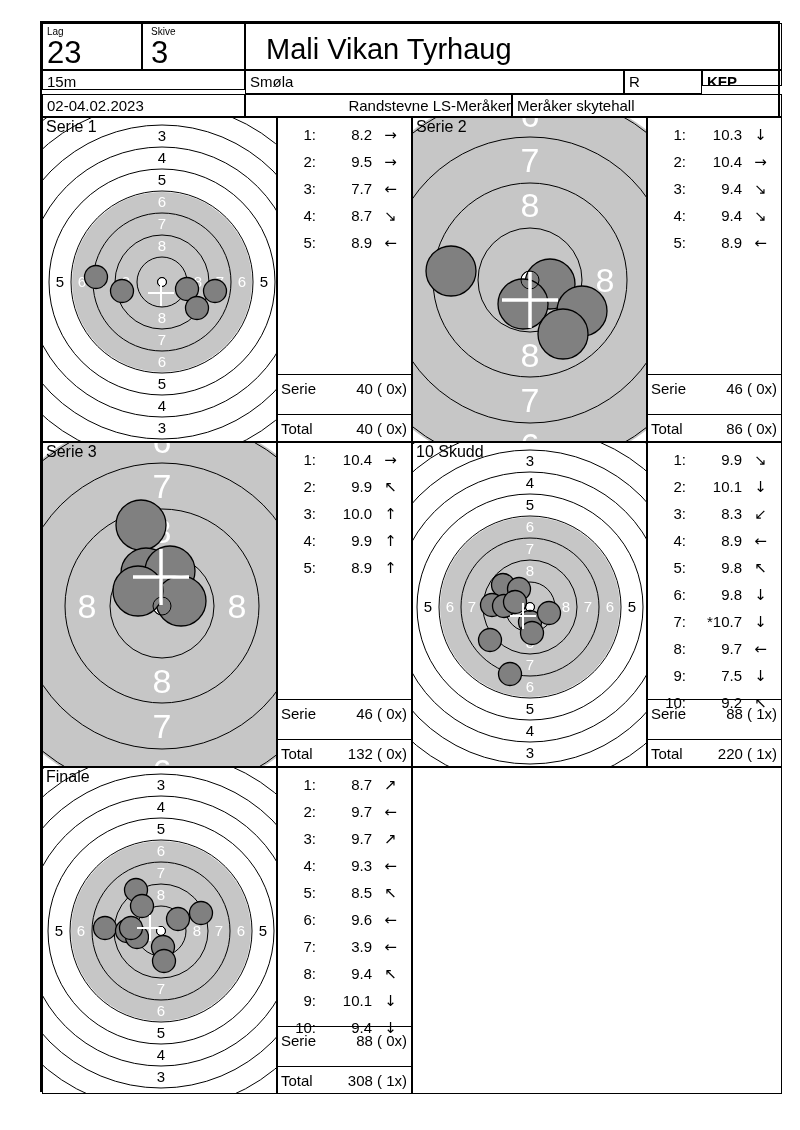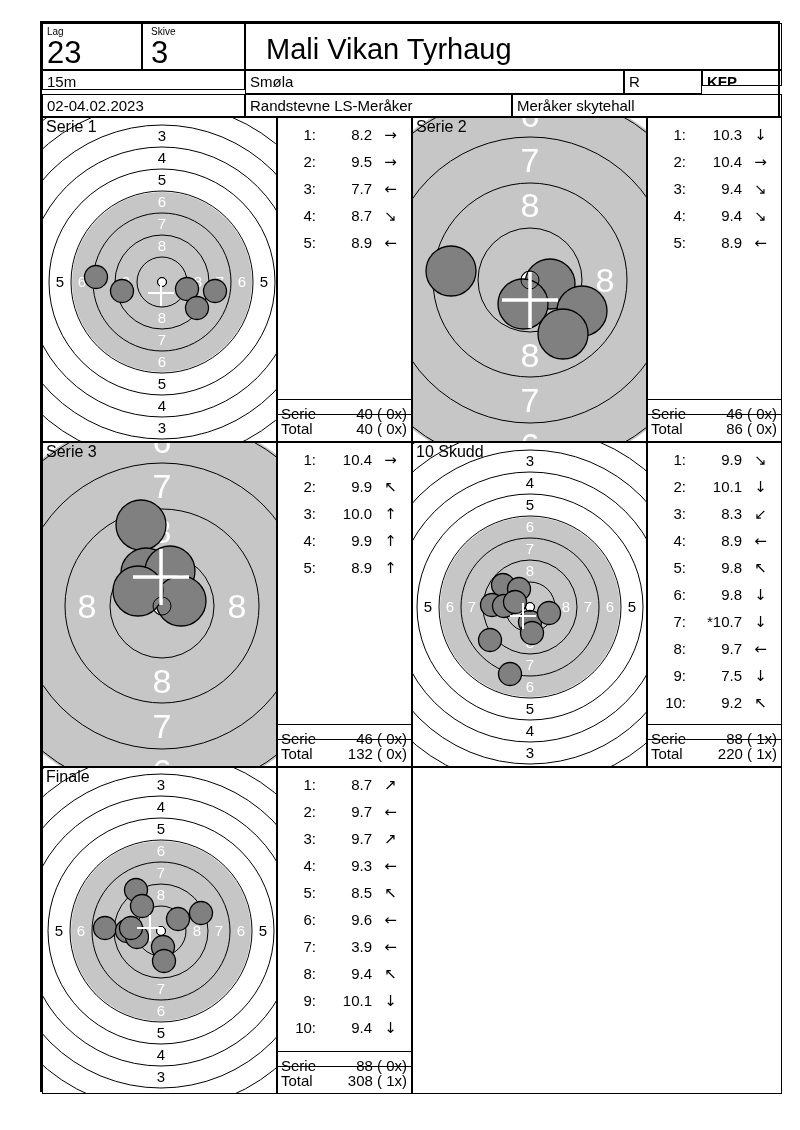--- a/index.html
+++ b/index.html
@@ -17,21 +17,21 @@
   .panel-title{position:absolute;top:0px;left:3px;font-size:16px;z-index:5;}
   .score-panel{position:absolute;border:1px solid #000;box-sizing:border-box;background:#fff;}
   .score-rows{position:absolute;left:0;right:0;top:3px;}
   .score-row{display:flex;align-items:center;height:27px;font-size:15px;}
   .score-idx{width:38px;text-align:right;}
   .score-val{width:56px;text-align:right;}
   .score-dir{width:37px;text-align:center;font-size:15px;
              font-family:"DejaVu Sans",sans-serif;}
   .sum-row{position:absolute;left:0;right:0;height:26px;border-top:1px solid #000;
            display:flex;align-items:center;font-size:15px;}
-  .serie-row{bottom:15px;}
+  .serie-row{bottom:40px;}
   .total-row{bottom:0;}
   .sum-label{flex:1;padding-left:3px;}
   .sum-val{padding-right:4px;text-align:right;}
   .empty-panel{position:absolute;border:1px solid #000;box-sizing:border-box;background:#fff;}
   .footer{position:absolute;left:40px;top:1097px;width:740px;height:16px;font-size:12px;}
   .footer .f-left{position:absolute;left:0;top:0;}
   .footer .f-center{position:absolute;left:0;right:0;top:0;text-align:center;}
   .footer .f-right{position:absolute;right:0;top:0;}
 </style>
 </head>
@@ -49,21 +49,21 @@
       <span class="big">3</span>
     </div>
     <div class="cell name-cell" style="left:203px;top:0;width:537px;height:47px;">Mali Vikan Tyrhaug</div>
 
     <div class="cell" style="left:0;top:47px;width:203px;height:20px;">15m</div>
     <div class="cell" style="left:203px;top:47px;width:379px;height:24px;">Smøla</div>
     <div class="cell" style="left:582px;top:47px;width:78px;height:24px;">R</div>
     <div class="cell" style="left:660px;top:47px;width:80px;height:16px;font-weight:bold;">KFP</div>
 
     <div class="cell" style="left:0;top:71px;width:203px;height:23px;">02-04.02.2023</div>
-    <div class="cell" style="left:203px;top:71px;width:267px;height:23px;">Randstevne LS-Meråker</div>
+    <div class="cell" style="left:203px;top:71px;width:267px;height:23px;text-align:right;">Randstevne LS-Meråker</div>
     <div class="cell" style="left:470px;top:71px;width:270px;height:23px;">Meråker skytehall</div>
 
     <div class="empty-panel" style="left:370px;top:744px;width:370px;height:327px;"></div>
   <div class="target-panel" style="left: 0px; top: 94px; width: 235px; height: 325px;">
         <svg width="235" height="325" viewBox="0 0 235 325">
           <circle cx="119" cy="164" r="90" fill="#c6c6c6"></circle>
           <circle cx="119" cy="164" r="25" fill="none" stroke="#000000" stroke-width="1"></circle>
           <circle cx="119" cy="164" r="47" fill="none" stroke="#000000" stroke-width="1"></circle>
           <circle cx="119" cy="164" r="69" fill="none" stroke="#000000" stroke-width="1"></circle>
           <circle cx="119" cy="164" r="91" fill="none" stroke="#000000" stroke-width="1"></circle>

